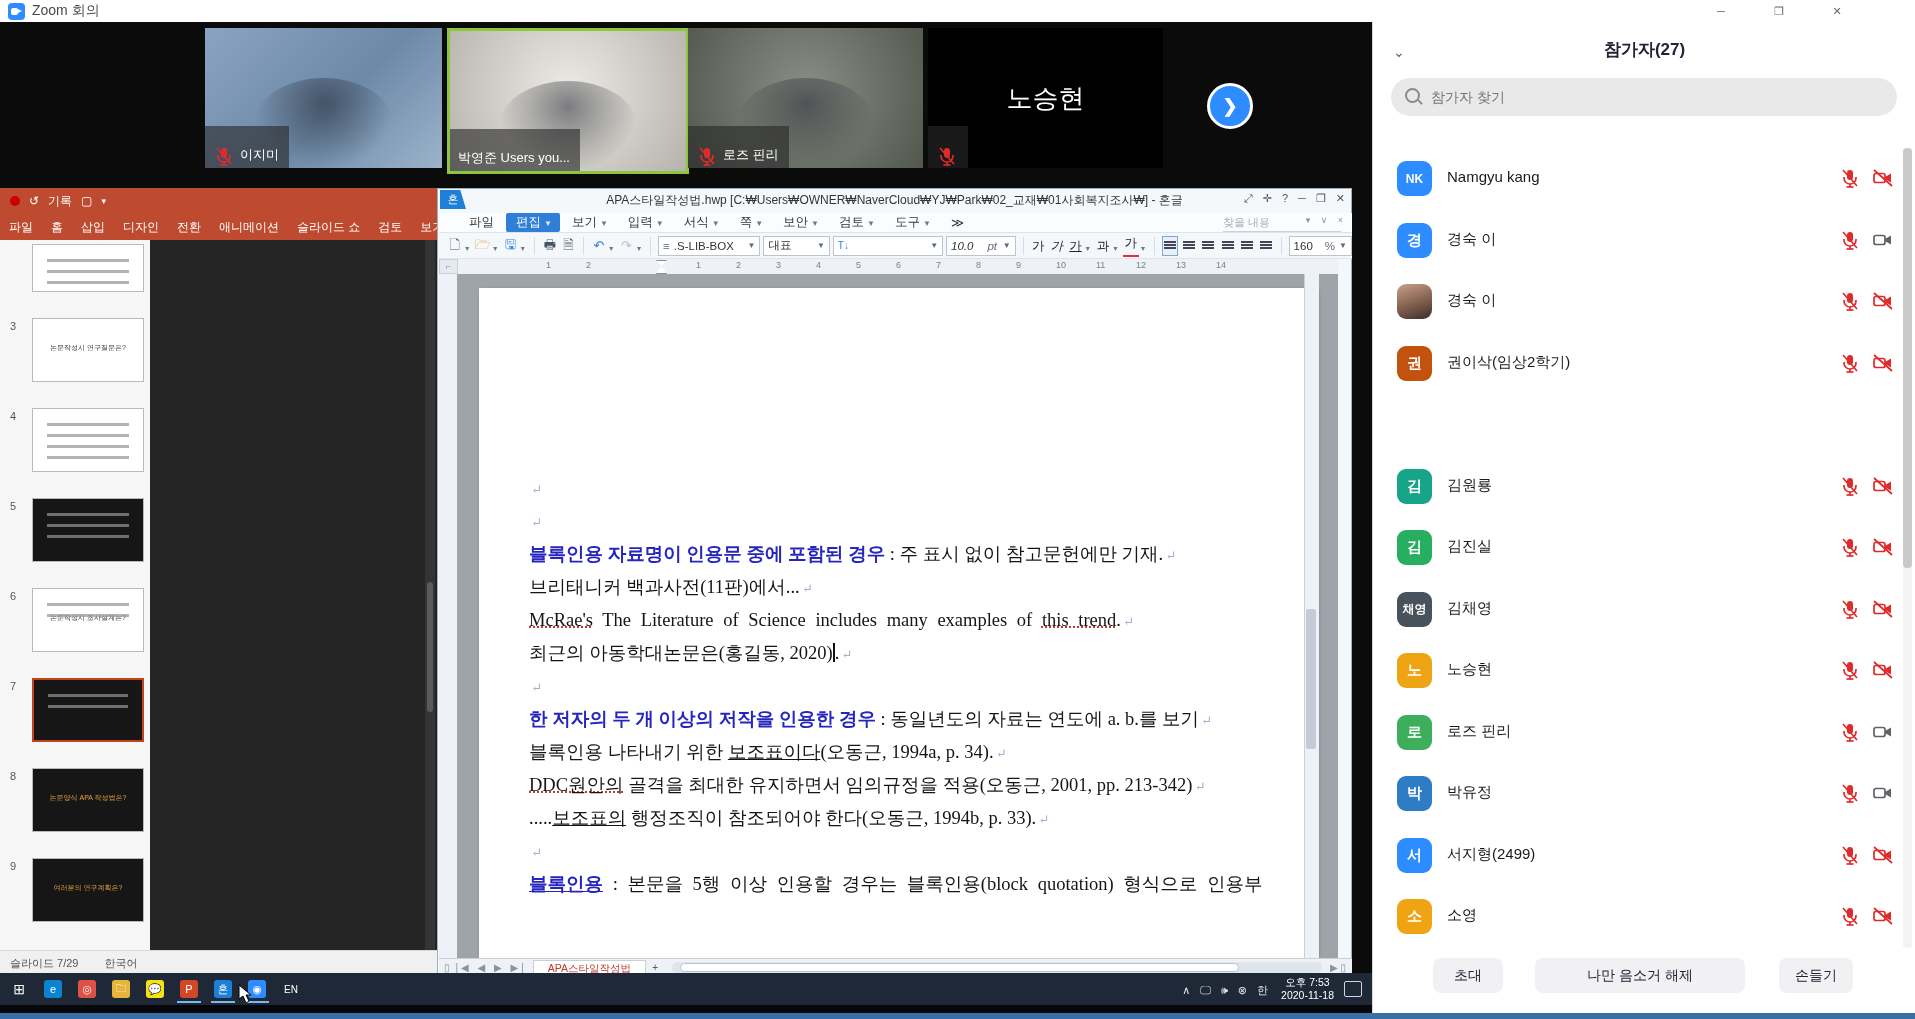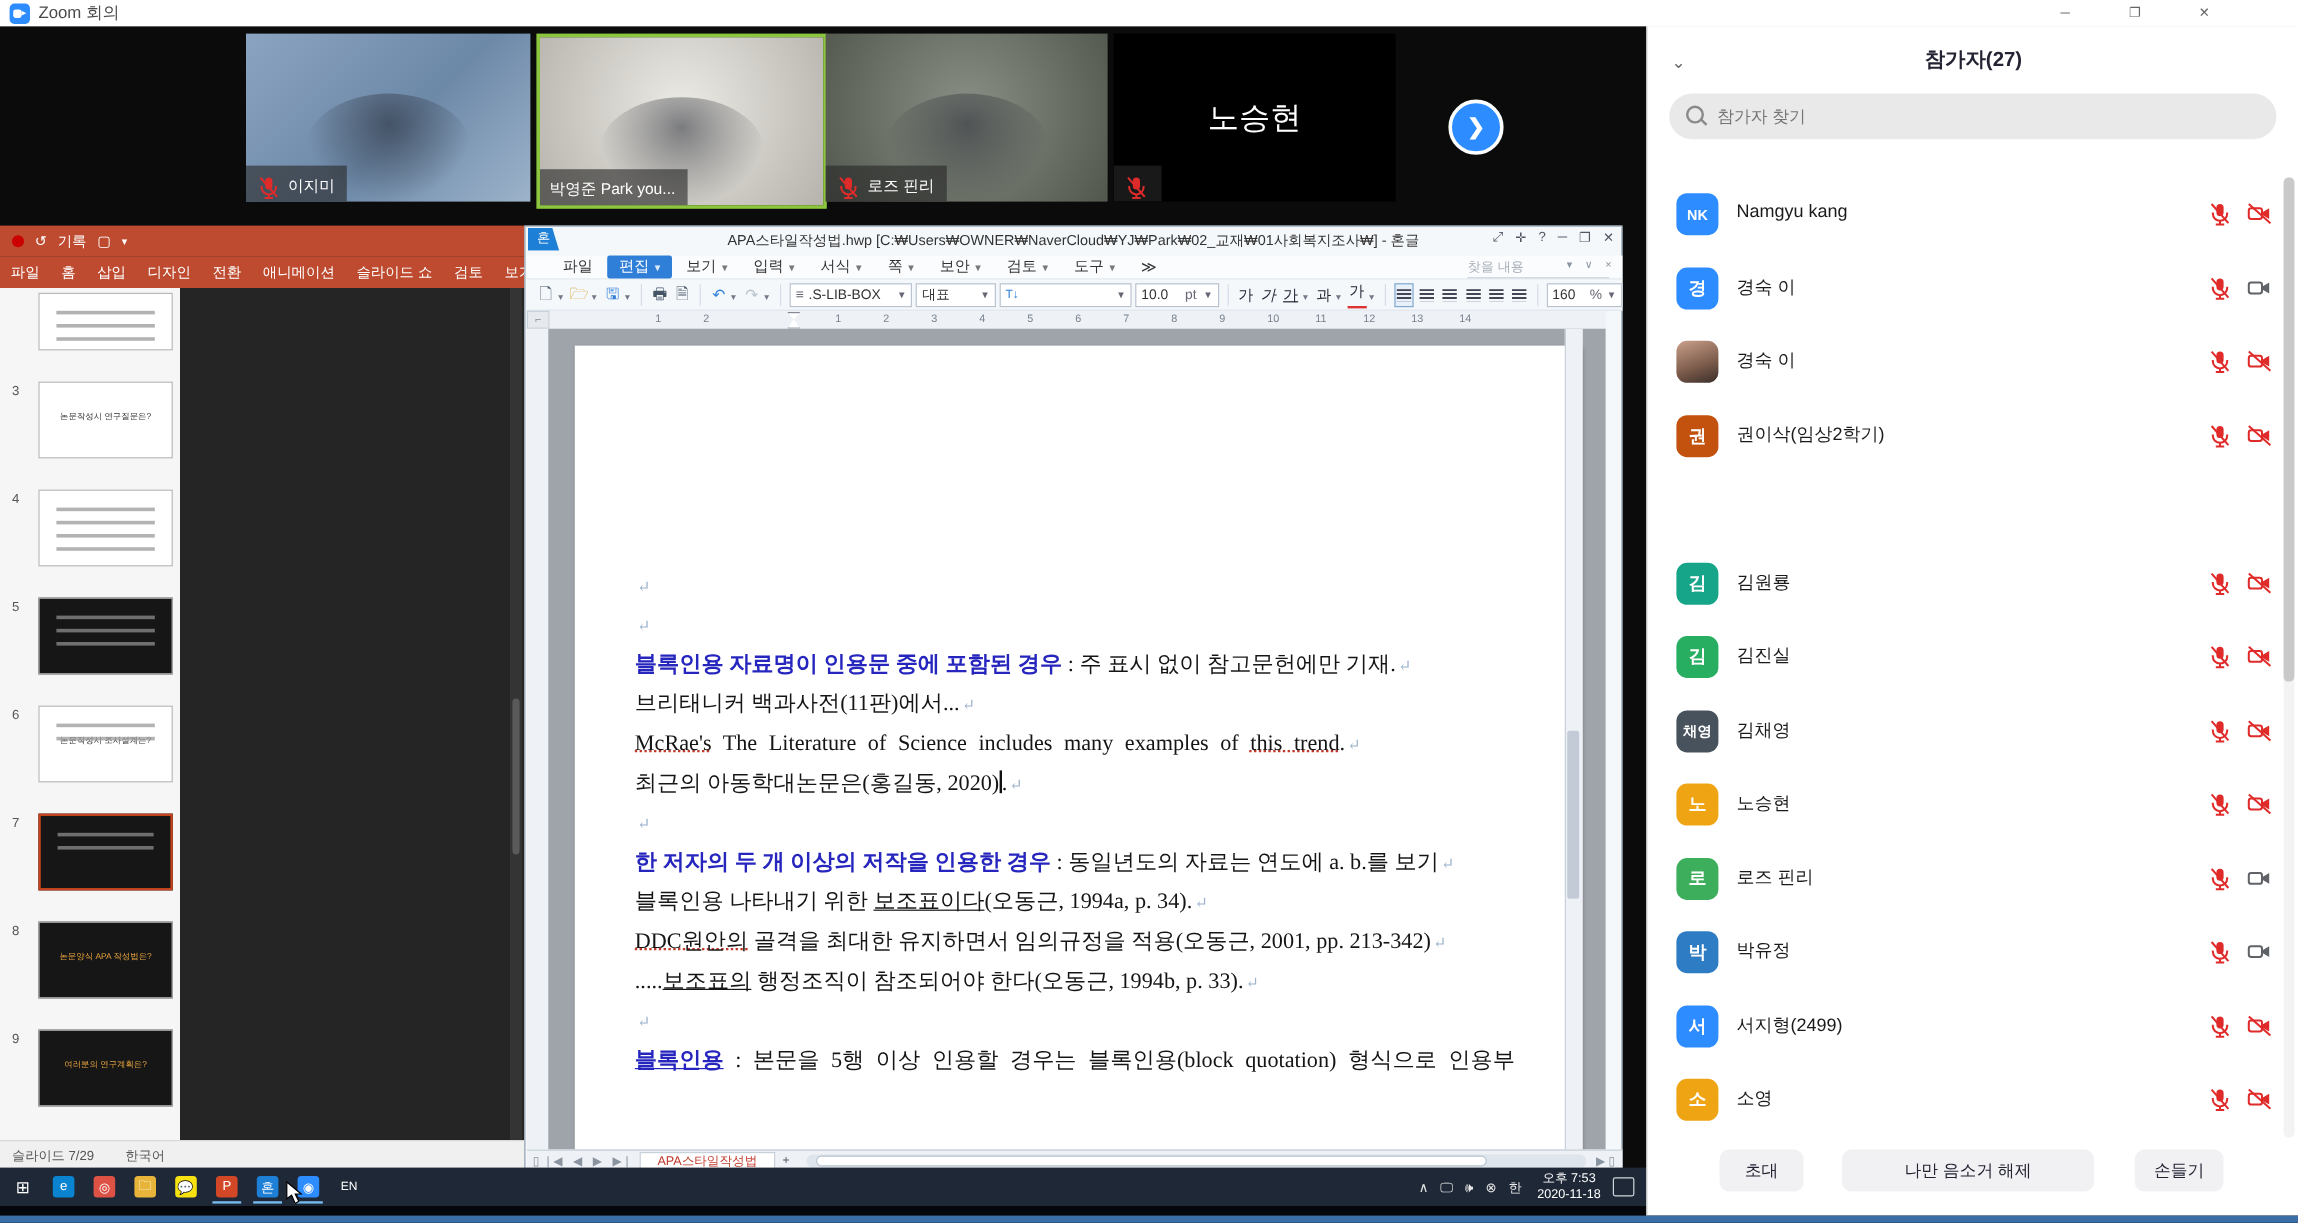--- a/index.html
+++ b/index.html
@@ -17,21 +17,21 @@
   
   .vtile{top:6px;height:140px;overflow:hidden;}
   .t1{background:linear-gradient(135deg,#8aa3c0,#6d89a8 55%,#9db3cb);}
   .t2{background:radial-gradient(circle at 50% 42%,#eceae4,#b5b3ac);}
   .t3{background:radial-gradient(circle at 50% 45%,#8a8f85,#52574e);}
   .t4{background:#000;}
   .t2b{border:3px solid #8CC63E;}
   .person{position:absolute;bottom:0;left:50%;transform:translateX(-50%);width:58%;height:64%;
     background:radial-gradient(ellipse at 50% 28%,rgba(35,38,48,.55),rgba(35,38,48,0) 72%);border-radius:50% 50% 0 0;}
   .vlabel{position:absolute;left:0;bottom:0;height:26px;background:rgba(40,40,40,.62);color:#fff;
-    font-size:13px;line-height:26px;padding:4px 10px 0 8px;display:flex;align-items:center;gap:5px;white-space:nowrap;}
+    font-size:13px;line-height:26px;padding:16px 10px 0 8px;display:flex;align-items:center;gap:5px;white-space:nowrap;}
   .bigname{position:absolute;left:0;top:0;width:100%;height:100%;display:flex;align-items:center;justify-content:center;
     color:#fff;font-size:26px;}
   #next-btn{left:1207px;top:61px;width:40px;height:40px;border-radius:50%;background:#2D8CFF;border:3px solid #fff;
     color:#fff;font-size:18px;display:flex;align-items:center;justify-content:center;font-weight:bold;}
   
   .icn{display:inline-block;vertical-align:middle;}
   .red{color:#E02B2B;} .gray{color:#5f6368;}
   
   #ppt-title{left:0;top:166px;width:437px;height:26px;background:#BE4B30;color:#fff;display:flex;align-items:center;gap:9px;padding-left:10px;box-sizing:border-box;font-size:12px;}
   #ppt-menu{left:0;top:192px;width:437px;height:26px;background:#BE4B30;display:flex;align-items:center;}
@@ -161,21 +161,21 @@
               <line x1="11" y1="17" x2="11" y2="20"></line>
               <line x1="7.5" y1="20" x2="14.5" y2="20"></line>
               <line x1="4" y1="3" x2="18" y2="19"></line>
             </svg></span>
           <span>이지미</span>
         </div>
       </div>
       <div class="abs vtile t2 t2b" style="left: 447px; width: 236px;">
         <div class="person"></div>
         <div class="vlabel">
-          <span>박영준 Park you...</span>
+          <span>박영준 Users you...</span>
         </div>
       </div>
       <div class="abs vtile t3" style="left: 688px; width: 235px;">
         <div class="person"></div>
         <div class="vlabel">
           <span><svg class="icn red" width="22" height="22" viewBox="0 0 22 22" fill="none" stroke="currentColor" stroke-width="1.7">
               <rect x="8" y="3" width="6" height="10" rx="3" fill="currentColor" stroke="none"></rect>
               <path d="M5 10v1a6 6 0 0 0 12 0v-1"></path>
               <line x1="11" y1="17" x2="11" y2="20"></line>
               <line x1="7.5" y1="20" x2="14.5" y2="20"></line>
@@ -317,21 +317,21 @@
         </span>
         <span class="combo" style="width: 82px;">
           <span>대표</span>
           <span class="dd">▼</span>
         </span>
         <span class="combo" style="width: 138px;">
           <span style="color:#2F7ED8;font-size:10px">T↓</span>
           <span></span>
           <span class="dd">▼</span>
         </span>
-        <span class="combo" style="width: 86px;">
+        <span class="combo" style="width: 86px; font-style: italic;">
           <span>10.0</span>
           <span style="color:#667;margin-left:10px">pt</span>
           <span class="dd">▼</span>
         </span>
         <span class="tsep"></span>
         <span class="chbtn ">가</span>
         <span class="chbtn i">가</span>
         <span class="chbtn u">가</span>
         <span class="tdd">▼</span>
         <span class="chbtn ">과</span>

